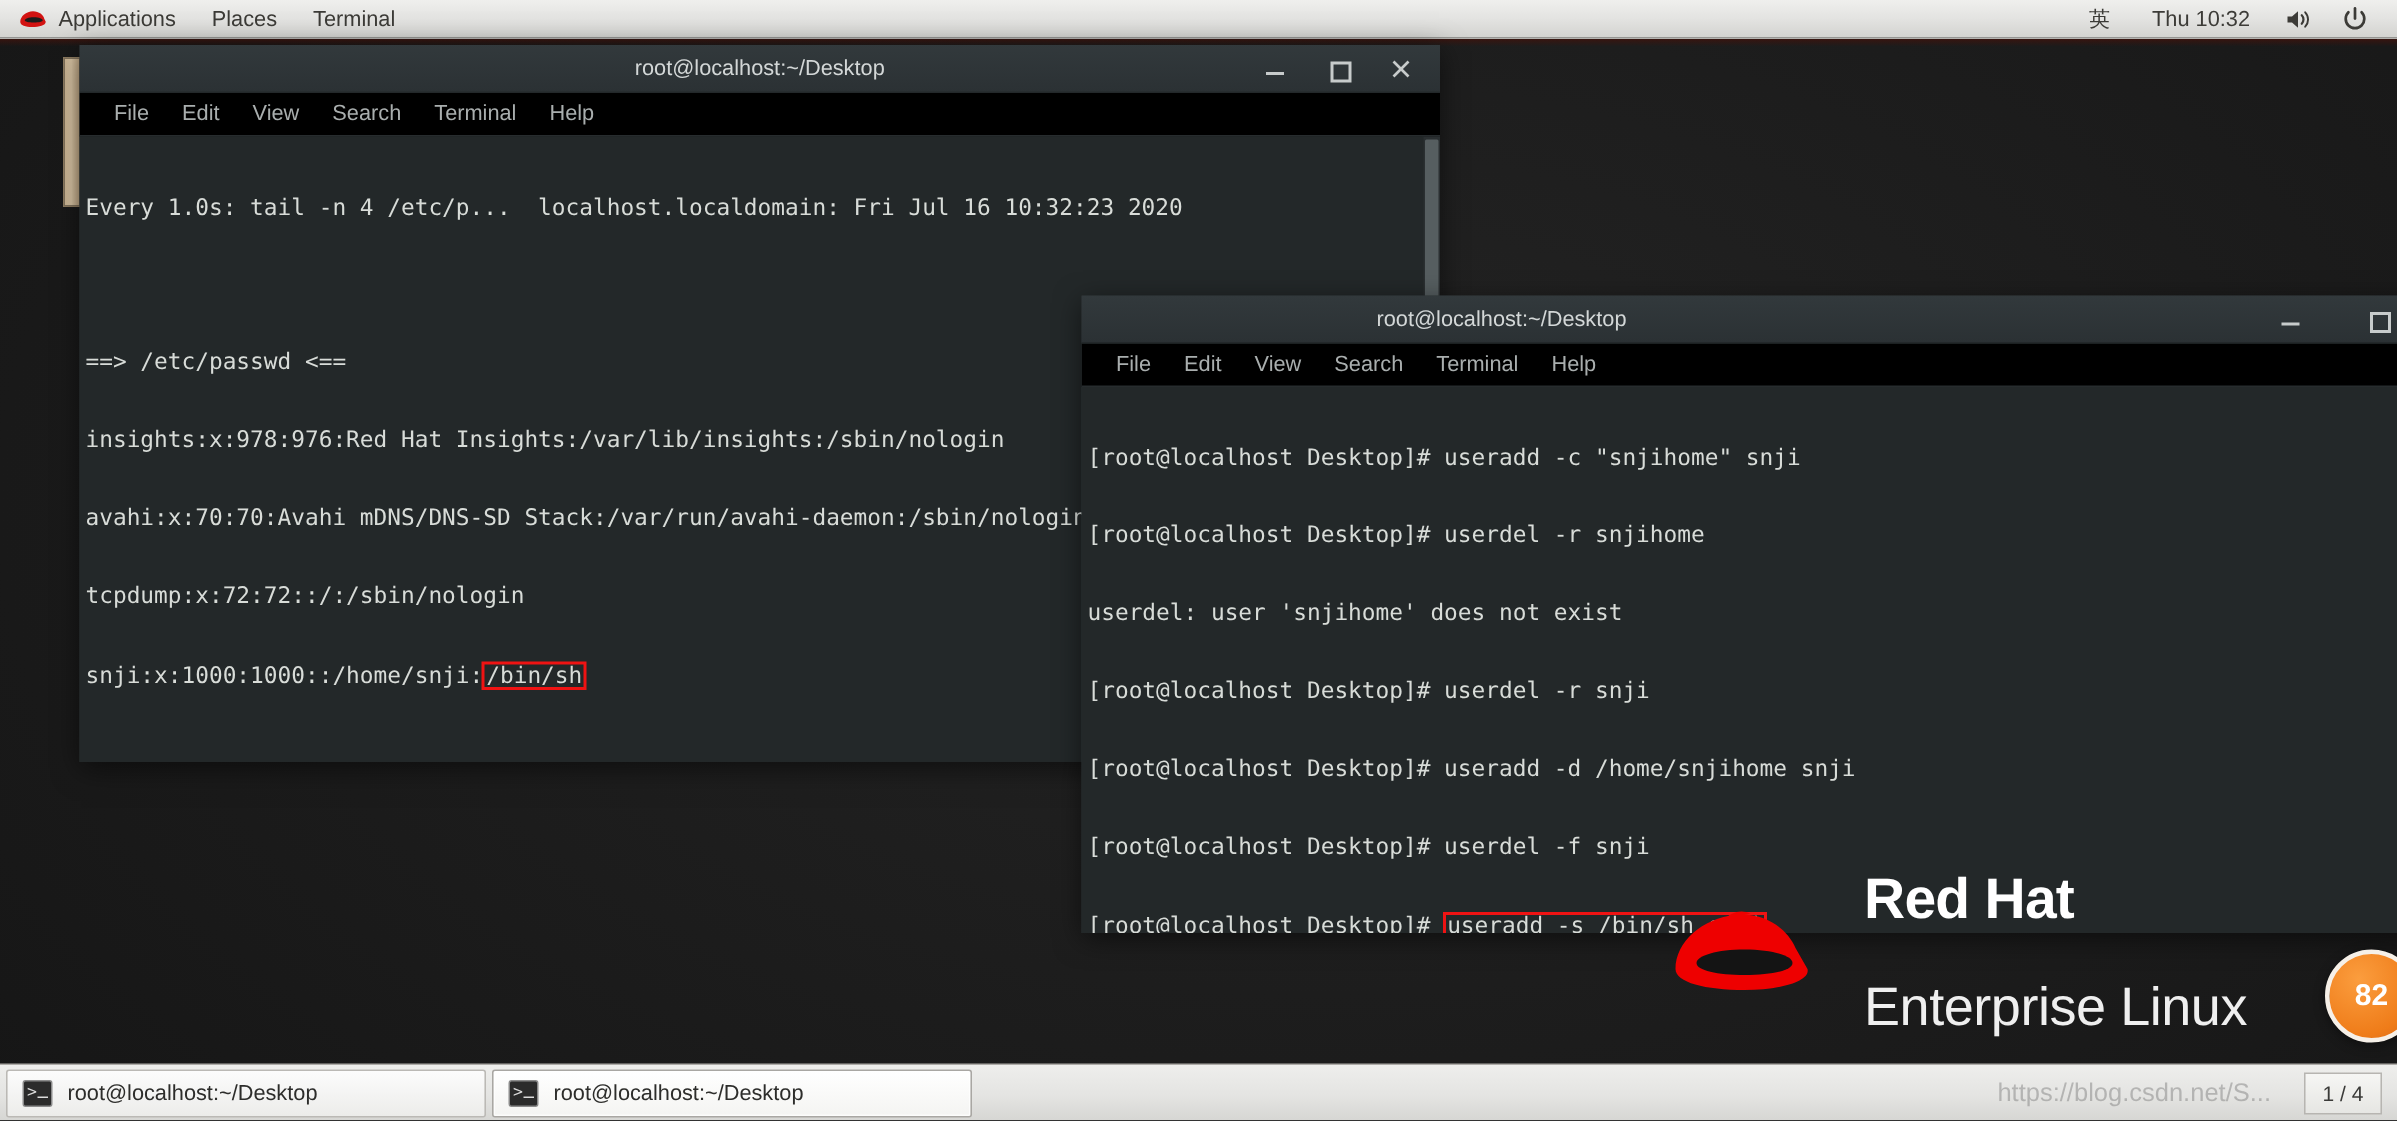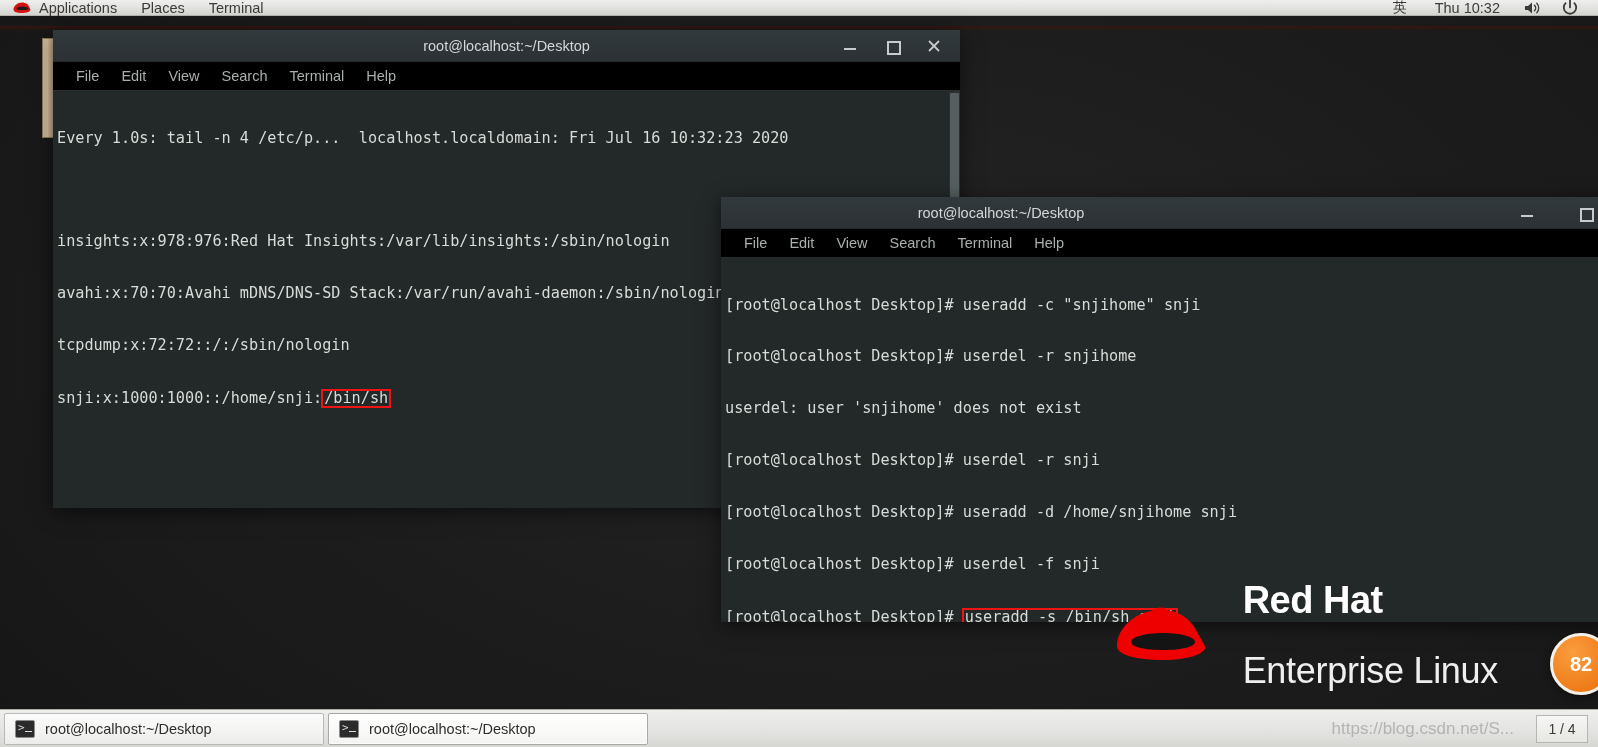--- a/index.html
+++ b/index.html
@@ -13,21 +13,21 @@
   #screen {
     position:relative;
     width:1598px; height:747px;
     background:
       radial-gradient(ellipse 1200px 700px at 55% 45%, #242424 0%, #1b1b1b 60%, #151515 100%);
     overflow:hidden;
   }
 
   
   #top-panel {
-    position:absolute; left:0; top:0; width:1598px; height:16px;
+    position:absolute; left:0; top:0; width:1598px; height:26px;
     background:linear-gradient(to bottom,#efefed 0%, #e3e3e1 50%, #d3d3d0 100%);
     border-bottom:1px solid #b4b3b0;
     display:flex; align-items:center;
     font-size:14.5px; color:#3c3b37;
   }
   #top-panel .tp-left { display:flex; align-items:center; height:100%; }
   #top-panel .tp-right { margin-left:auto; display:flex; align-items:center; height:100%; padding-right:10px; }
   .panel-item {
     display:flex; align-items:center; height:100%;
     padding:0 12px; gap:7px; cursor:default;
@@ -294,20 +294,21 @@
       <span>View</span>
       <span>Search</span>
       <span>Terminal</span>
       <span>Help</span>
     </div>
 
     <div class="term-body">
       <div class="term-text">
         <span class="ln">Every 1.0s: tail -n 4 /etc/p...  localhost.localdomain: Fri Jul 16 10:32:23 2020</span>
         <span class="ln blank">&nbsp;</span>
+        <span class="ln">==&gt; /etc/passwd &lt;==</span>
         <span class="ln">insights:x:978:976:Red Hat Insights:/var/lib/insights:/sbin/nologin</span>
         <span class="ln">avahi:x:70:70:Avahi mDNS/DNS-SD Stack:/var/run/avahi-daemon:/sbin/nologin</span>
         <span class="ln">tcpdump:x:72:72::/:/sbin/nologin</span>
         <span class="ln"><span>snji:x:1000:1000::/home/snji:</span><span class="hl-box">/bin/sh</span></span>
         <span class="ln blank">&nbsp;</span>
         
         
         
         
         

